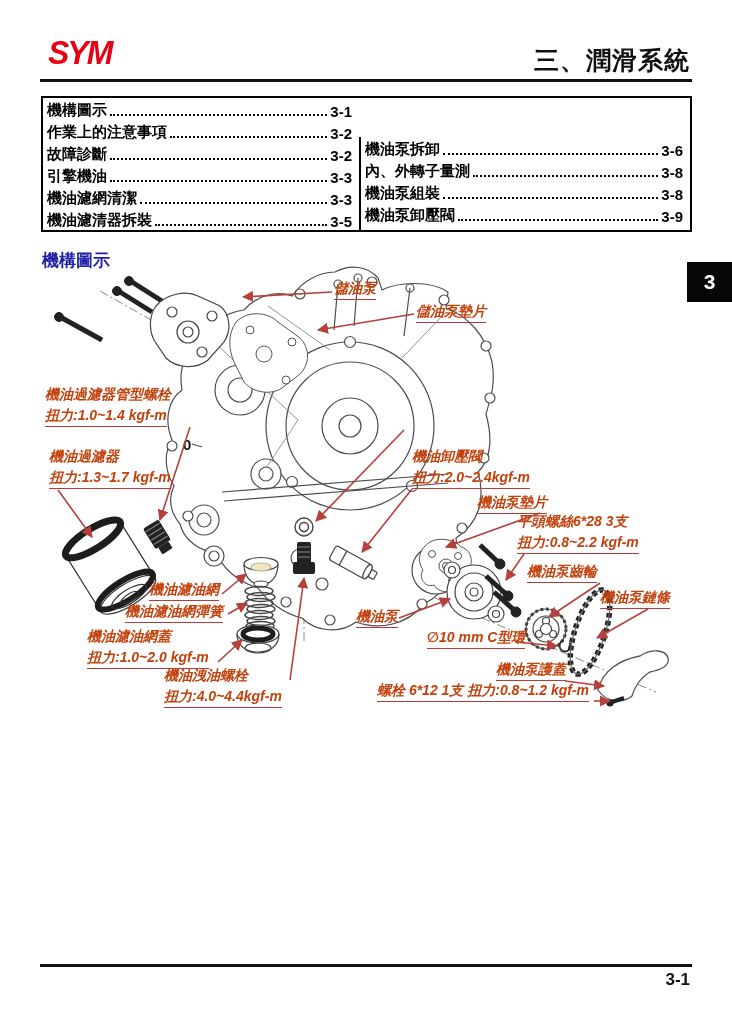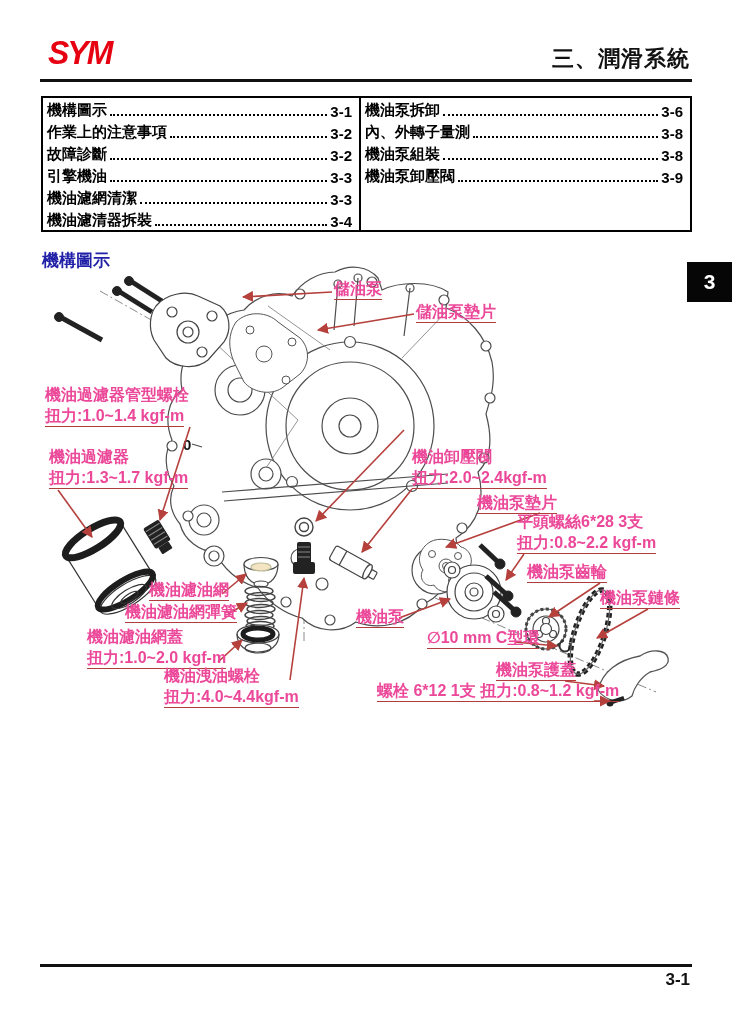--- a/index.html
+++ b/index.html
@@ -1,47 +1,47 @@
 <!DOCTYPE html>
 <html><head>
 <meta charset="utf-8">
 <style>
   html,body{margin:0;padding:0;background:#e8e8e8;}
   .page{position:relative;width:732px;height:1031px;background:#fff;overflow:hidden;
         font-family:"Liberation Sans","DejaVu Sans",sans-serif;}
   
   .logo{position:absolute;left:48px;top:34px;font-size:32px;font-weight:bold;font-style:italic;
         color:#e60012;letter-spacing:-2px;transform:scaleY(1.05);}
-  .chapter-title{position:absolute;right:42px;top:44px;font-size:22px;font-weight:bold;color:#111;
+  .chapter-title{position:absolute;right:42px;top:44px;font-size:25px;font-weight:bold;color:#111;
         letter-spacing:1px;}
   .rule{position:absolute;left:40px;width:652px;height:3px;background:#111;}
   .rule.top{top:79px;}
   .rule.bottom{top:964px;}
   
   .toc{position:absolute;left:41px;top:96px;width:647px;height:132px;border:2px solid #000;
        display:flex;}
   .toc-col{display:flex;flex-direction:column;}
   .toc-col.left{width:316px;}
-  .toc-col.right{flex:1;border-left:2px solid #000;}
+  .toc-col.right{flex:1;border-left:2px solid #000;margin-top:39px;}
   .toc-row{display:flex;align-items:flex-end;height:22px;padding:0 7px 0 4px;
            font-size:15px;font-weight:bold;color:#000;}
   .toc-label{white-space:nowrap;}
   .toc-dots{flex:1;border-bottom:2px dotted #000;margin:0 3px 4px 3px;}
   .toc-page{white-space:nowrap;}
   
   .section-title{position:absolute;left:42px;top:249px;font-size:17px;font-weight:bold;color:#2121a8;}
   
   .side-tab{position:absolute;left:687px;top:262px;width:45px;height:40px;background:#060606;
             color:#fff;font-size:21px;font-weight:bold;display:flex;align-items:center;
             justify-content:center;}
   
   .page-num{position:absolute;right:42px;top:970px;font-size:17px;font-weight:bold;color:#111;}
   
-  .dlabel{position:absolute;color:#ec4899;font-weight:bold;font-size:16px;line-height:21px;
-          white-space:nowrap;z-index:3;}
+  .dlabel{position:absolute;color:#c2410c;font-weight:bold;font-size:14px;line-height:21px;
+          white-space:nowrap;z-index:3;font-style:italic;}
   .dlabel .lline{display:block;width:fit-content;}
   .dlabel .u{border-bottom:1.5px solid #b03d3b;padding-bottom:0px;}
   .art{position:absolute;left:0;top:0;z-index:1;}
 </style>
 </head>
 <body>
 
 <div class="page">
 
   <svg class="art" width="732" height="1031" viewBox="0 0 732 1031">
@@ -305,21 +305,21 @@
         <span class="toc-page">3-3</span>
       </div>
       <div class="toc-row">
         <span class="toc-label">機油濾網清潔</span>
         <span class="toc-dots"></span>
         <span class="toc-page">3-3</span>
       </div>
       <div class="toc-row">
         <span class="toc-label">機油濾清器拆裝</span>
         <span class="toc-dots"></span>
-        <span class="toc-page">3-4</span>
+        <span class="toc-page">3-5</span>
       </div>
     </div>
     <div class="toc-col right">
       <div class="toc-row">
         <span class="toc-label">機油泵拆卸</span>
         <span class="toc-dots"></span>
         <span class="toc-page">3-6</span>
       </div>
       <div class="toc-row">
         <span class="toc-label">內、外轉子量測</span>

